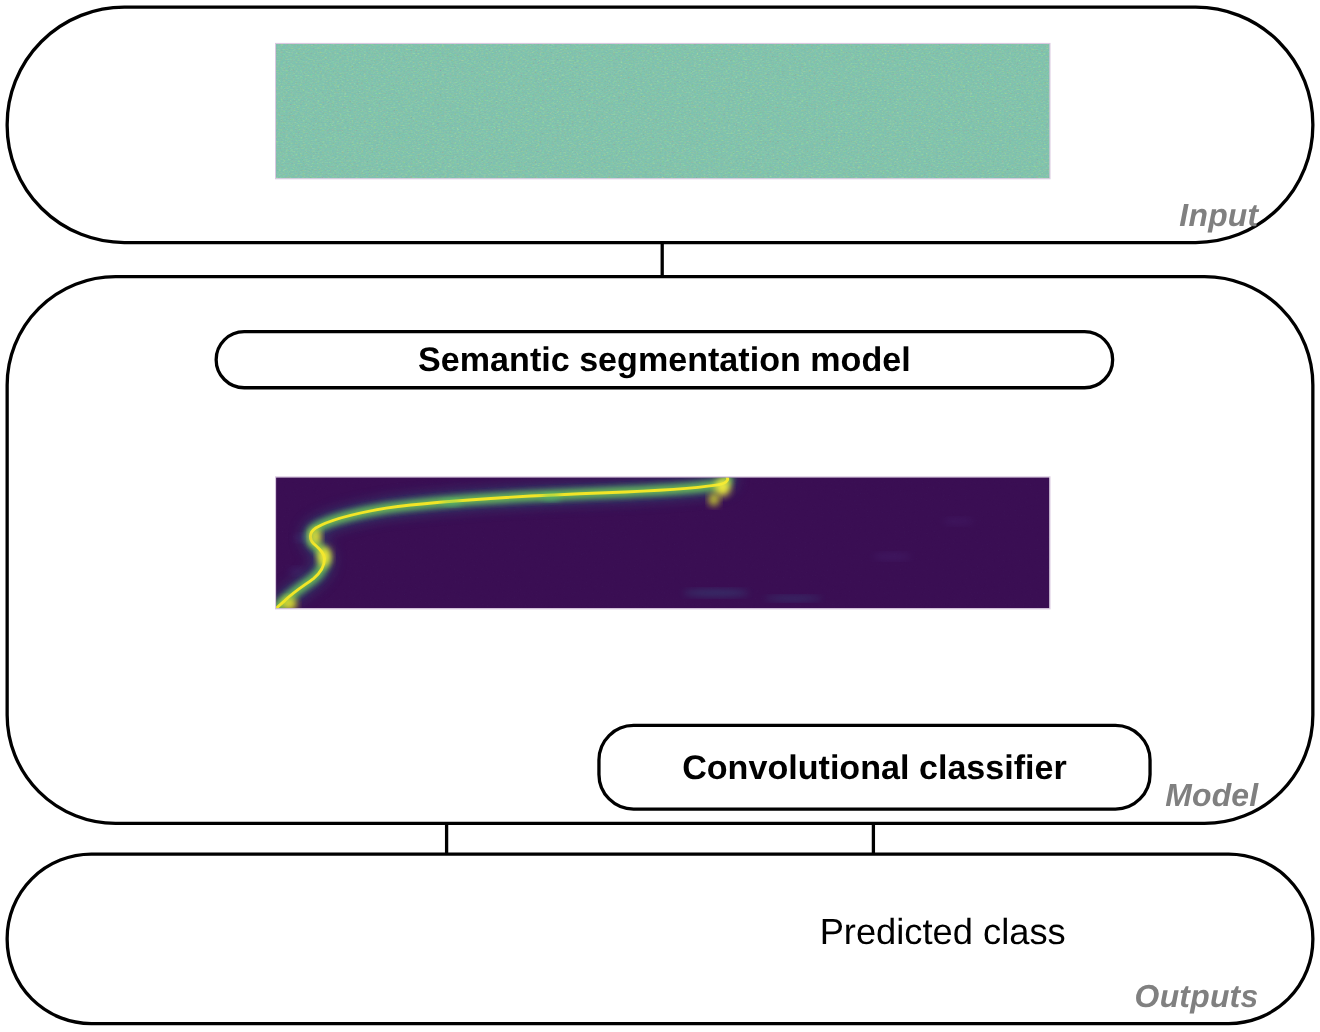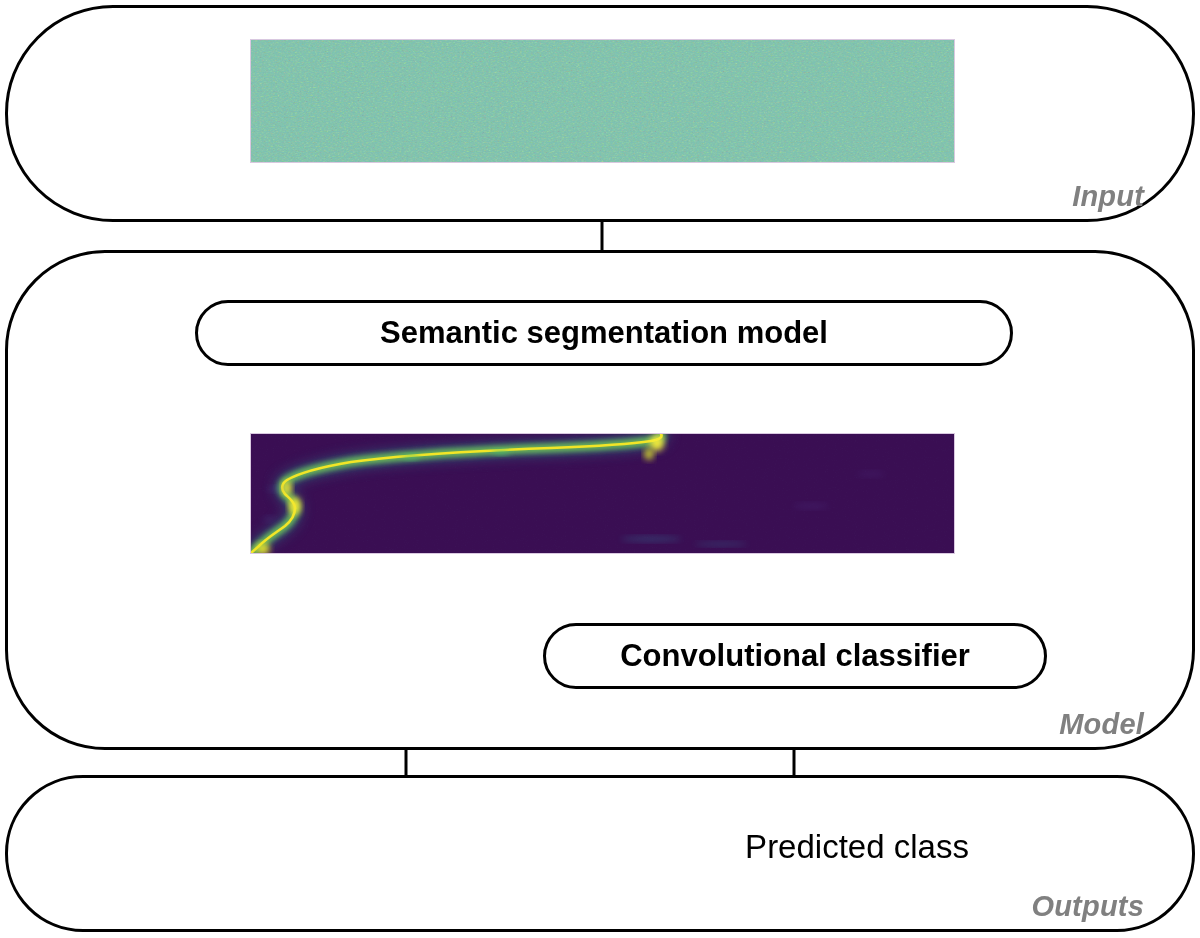--- a/index.html
+++ b/index.html
@@ -44,22 +44,22 @@
     border: 3px solid #000000;
     background: #ffffff;
     display: flex;
     align-items: center;
     justify-content: center;
     font-weight: bold;
     font-size: 31px;
     color: #000000;
     white-space: nowrap;
   }
-  #seg-model-pill  { left: 195px; top: 300px; width: 818px; height: 66px; border-radius: 33px; }
-  #conv-class-pill { left: 543px; top: 623px; width: 504px; height: 66px; border-radius: 33px; justify-content: center; }
+  #seg-model-pill  { left: 195px; top: 300px; width: 818px; height: 54px; border-radius: 33px; }
+  #conv-class-pill { left: 543px; top: 658px; width: 504px; height: 79px; border-radius: 33px; justify-content: center; }
 
   
   .img-panel {
     position: absolute;
     outline: 1px solid #d9c8e0;
   }
   #input-image {
     left: 251px; top: 40px; width: 703px; height: 122px;
     background-color: #3a8a79;
   }

